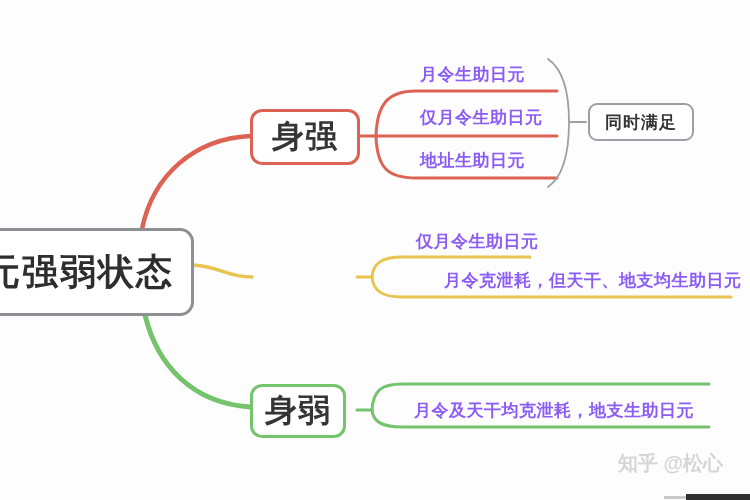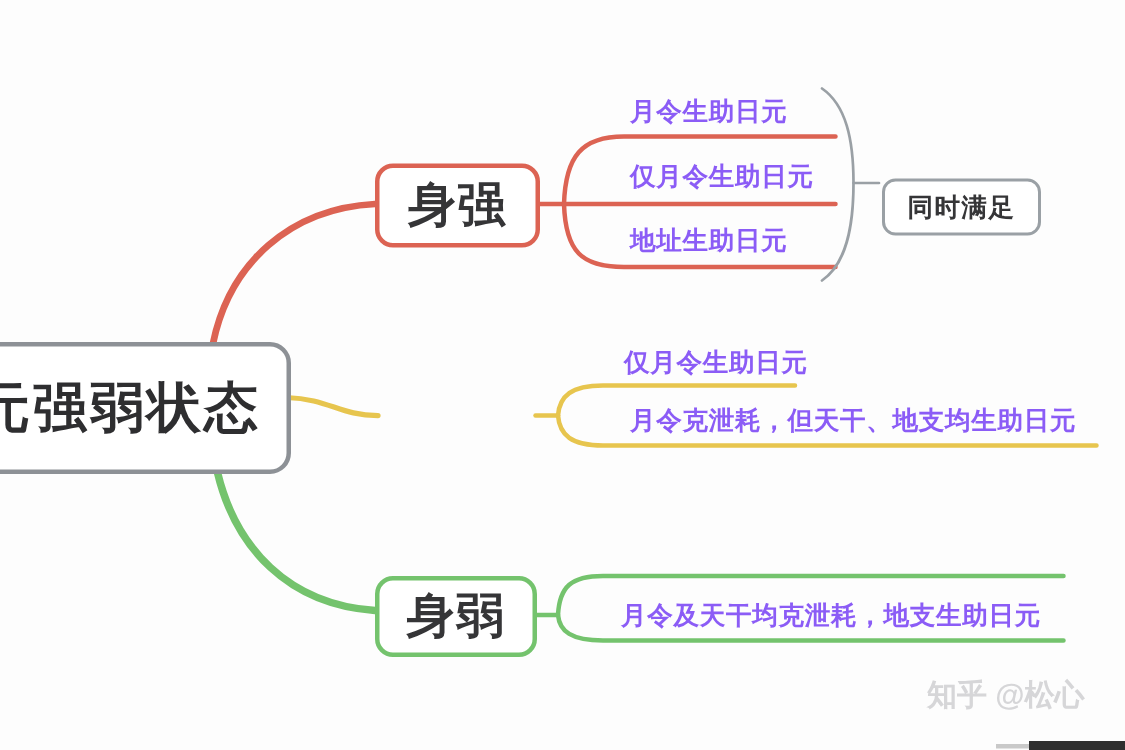--- a/index.html
+++ b/index.html
@@ -14,29 +14,29 @@
   .fork-yellow{stroke:var(--c-yellow);stroke-width:3px;}
   .fork-green{stroke:var(--c-green);stroke-width:3px;}
   .bracket{stroke:var(--c-bracket-gray);stroke-width:1.8px;}
   .node{position:absolute;background:#fff;display:flex;align-items:center;justify-content:center;
         font-weight:700;color:var(--c-text-dark);box-sizing:border-box;}
   .node-root{left:-36px;top:228px;width:230px;height:88px;border:3.5px solid var(--c-gray-border);
         border-radius:14px;font-size:36px;letter-spacing:2px;color:#2e2e30;}
   .node-branch{width:110px;height:56px;border-radius:12px;font-size:32px;letter-spacing:1px;}
   .node-strong{left:250px;top:109px;border:3px solid var(--c-red);}
   .node-balanced{left:252px;top:250px;width:105px;height:55px;border:3px solid var(--c-yellow);}
-  .node-weak{left:250px;top:384px;width:108px;height:54px;border:3px solid var(--c-green);}
+  .node-weak{left:250px;top:384px;width:96px;height:54px;border:3px solid var(--c-green);}
   .annotation-box{left:588px;top:103px;width:106px;height:38px;border:2.5px solid var(--c-bracket-gray);
-        border-radius:9px;font-size:17px;letter-spacing:1px;margin-top:16px;}
+        border-radius:9px;font-size:17px;letter-spacing:1px;}
   .leaf{position:absolute;font-size:17px;font-weight:700;color:#8b5cf6;letter-spacing:0.5px;white-space:nowrap;}
   .leaf-s1{left:420px;top:63px;}
   .leaf-s2{left:420px;top:106px;}
   .leaf-s3{left:420px;top:149px;}
   .leaf-b1{left:416px;top:230px;}
-  .leaf-b2{left:420px;top:269px;}
+  .leaf-b2{left:444px;top:269px;}
   .leaf-w1{left:418px;top:357px;}
   .leaf-w2{left:414px;top:399px;}
   .watermark{position:absolute;left:618px;top:450px;font-size:20px;font-weight:600;
         color:var(--c-watermark-gray);white-space:nowrap;}
   .bar-track{position:absolute;left:664px;top:496px;width:22px;height:3px;background:#c9c9c9;}
   .bar-fill{position:absolute;left:686px;top:494px;width:64px;height:6px;background:#2f2f2f;}
 </style>
 </head>
 <body>
 

